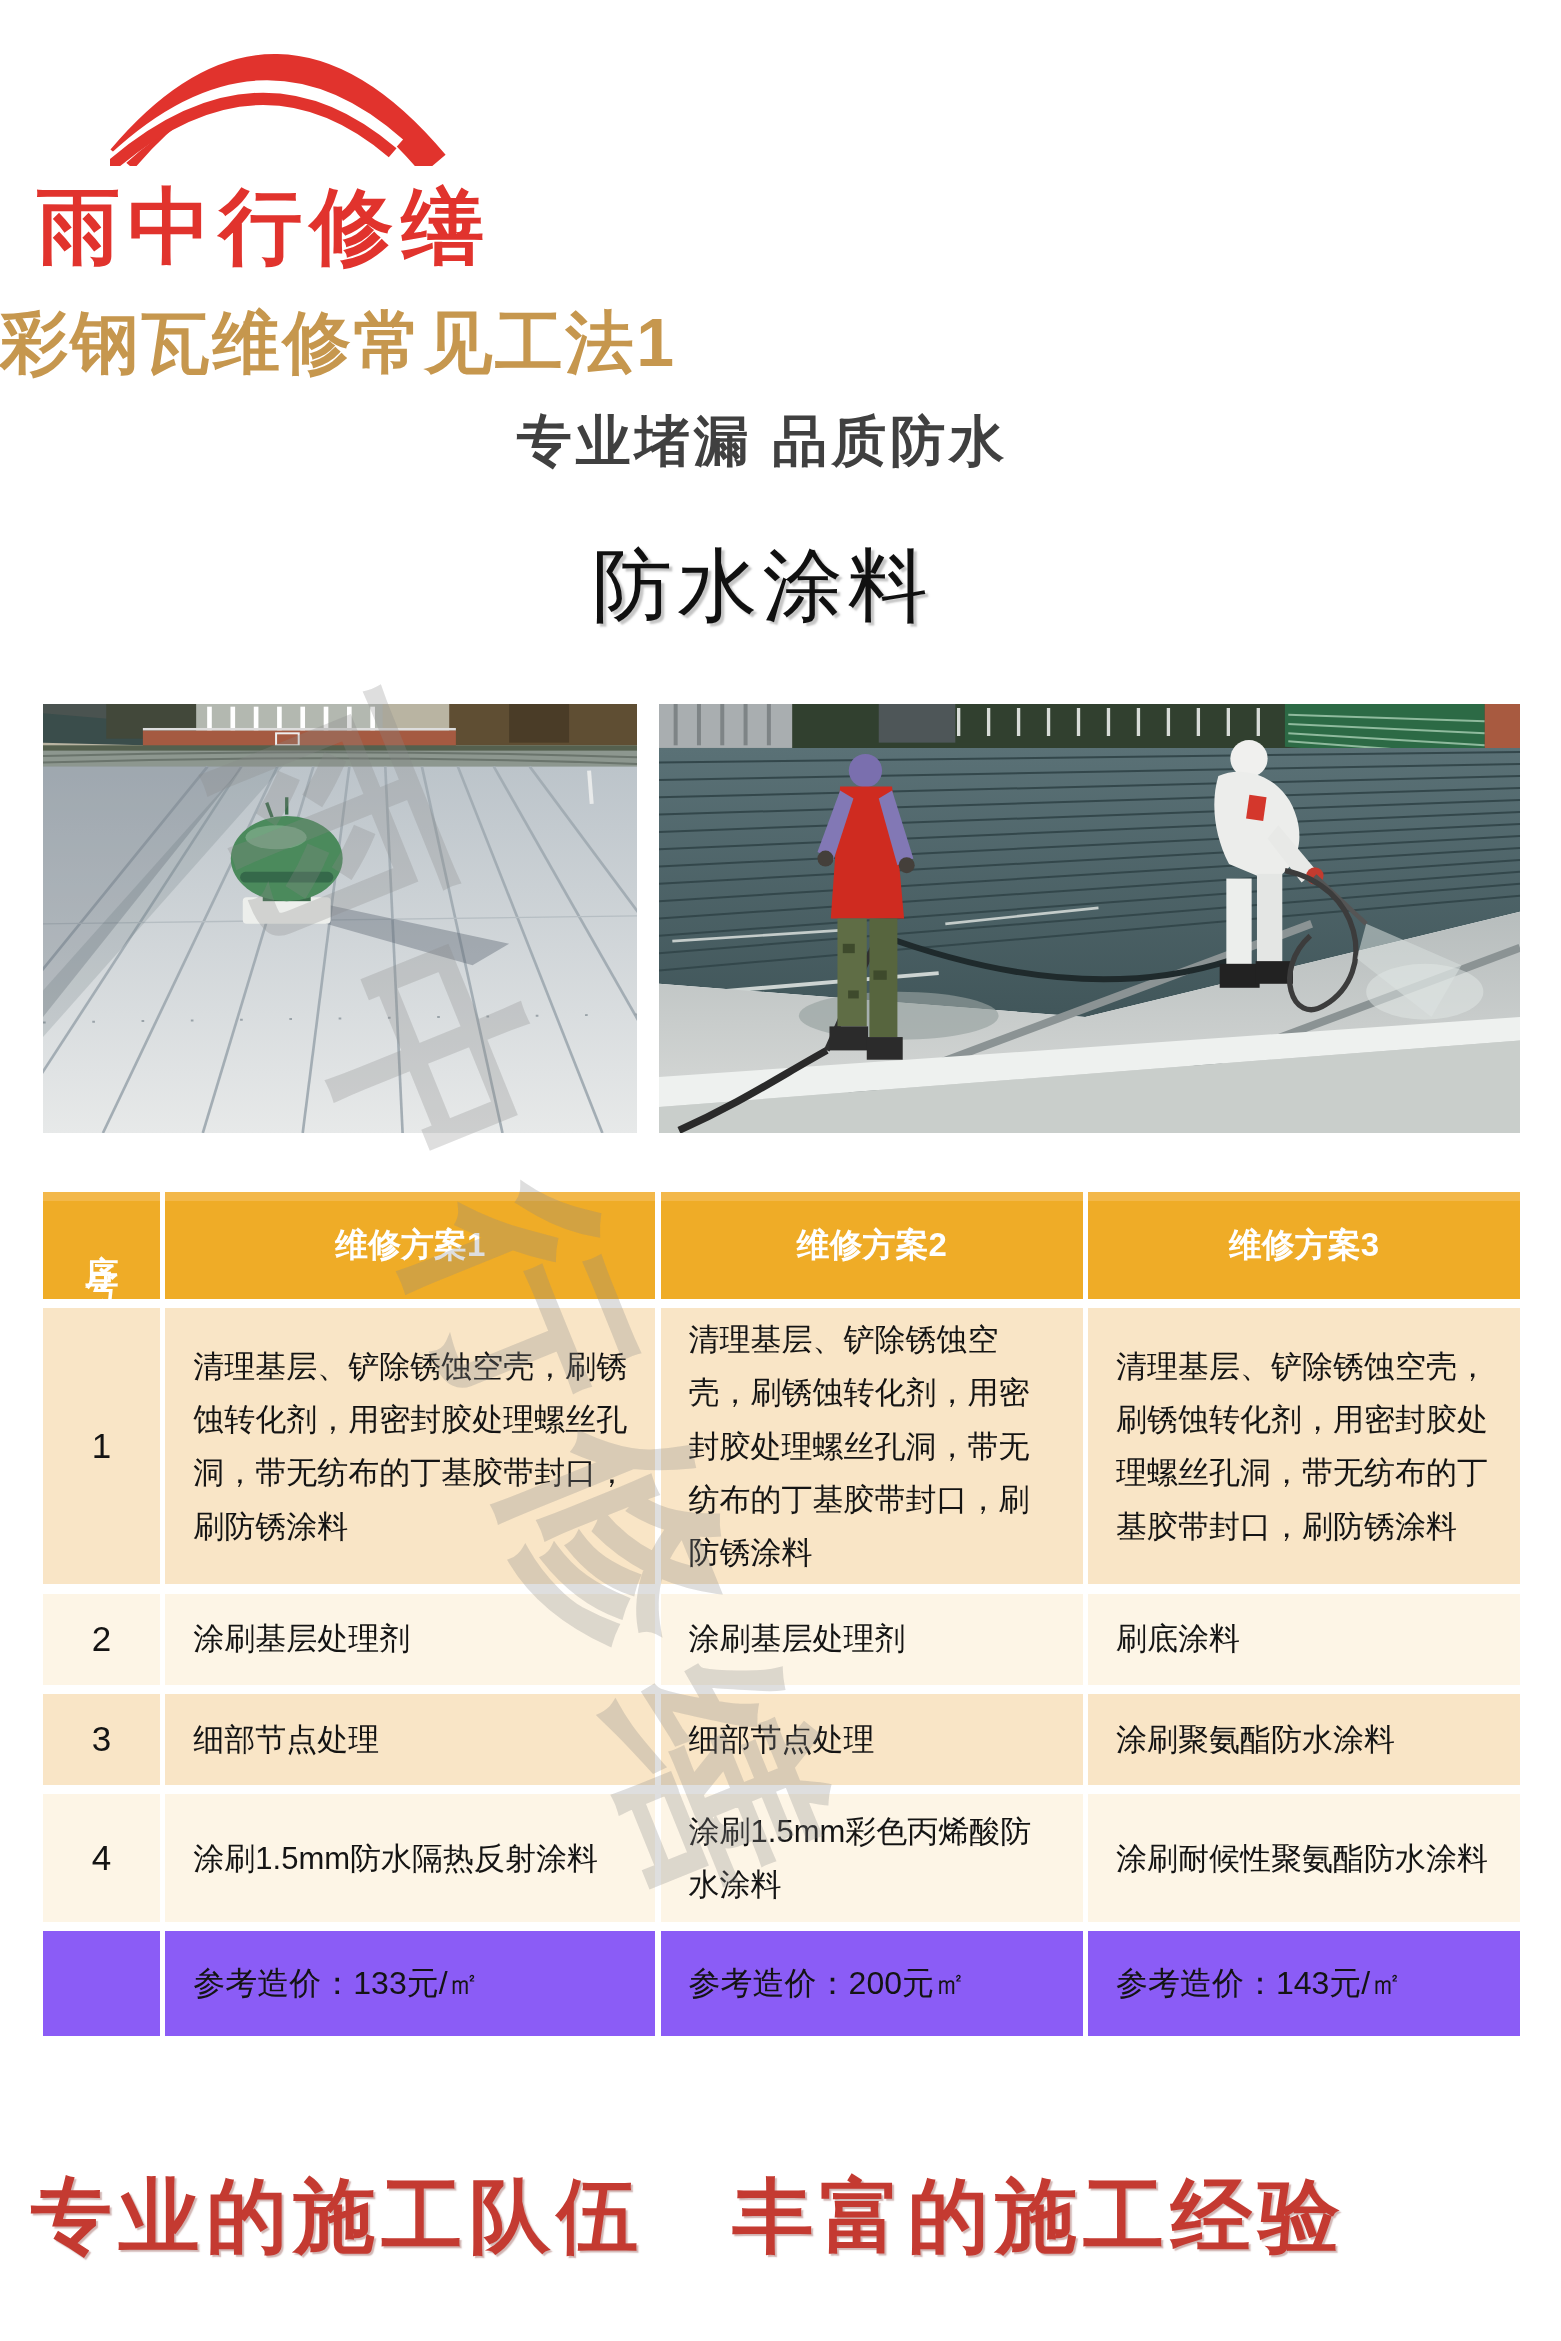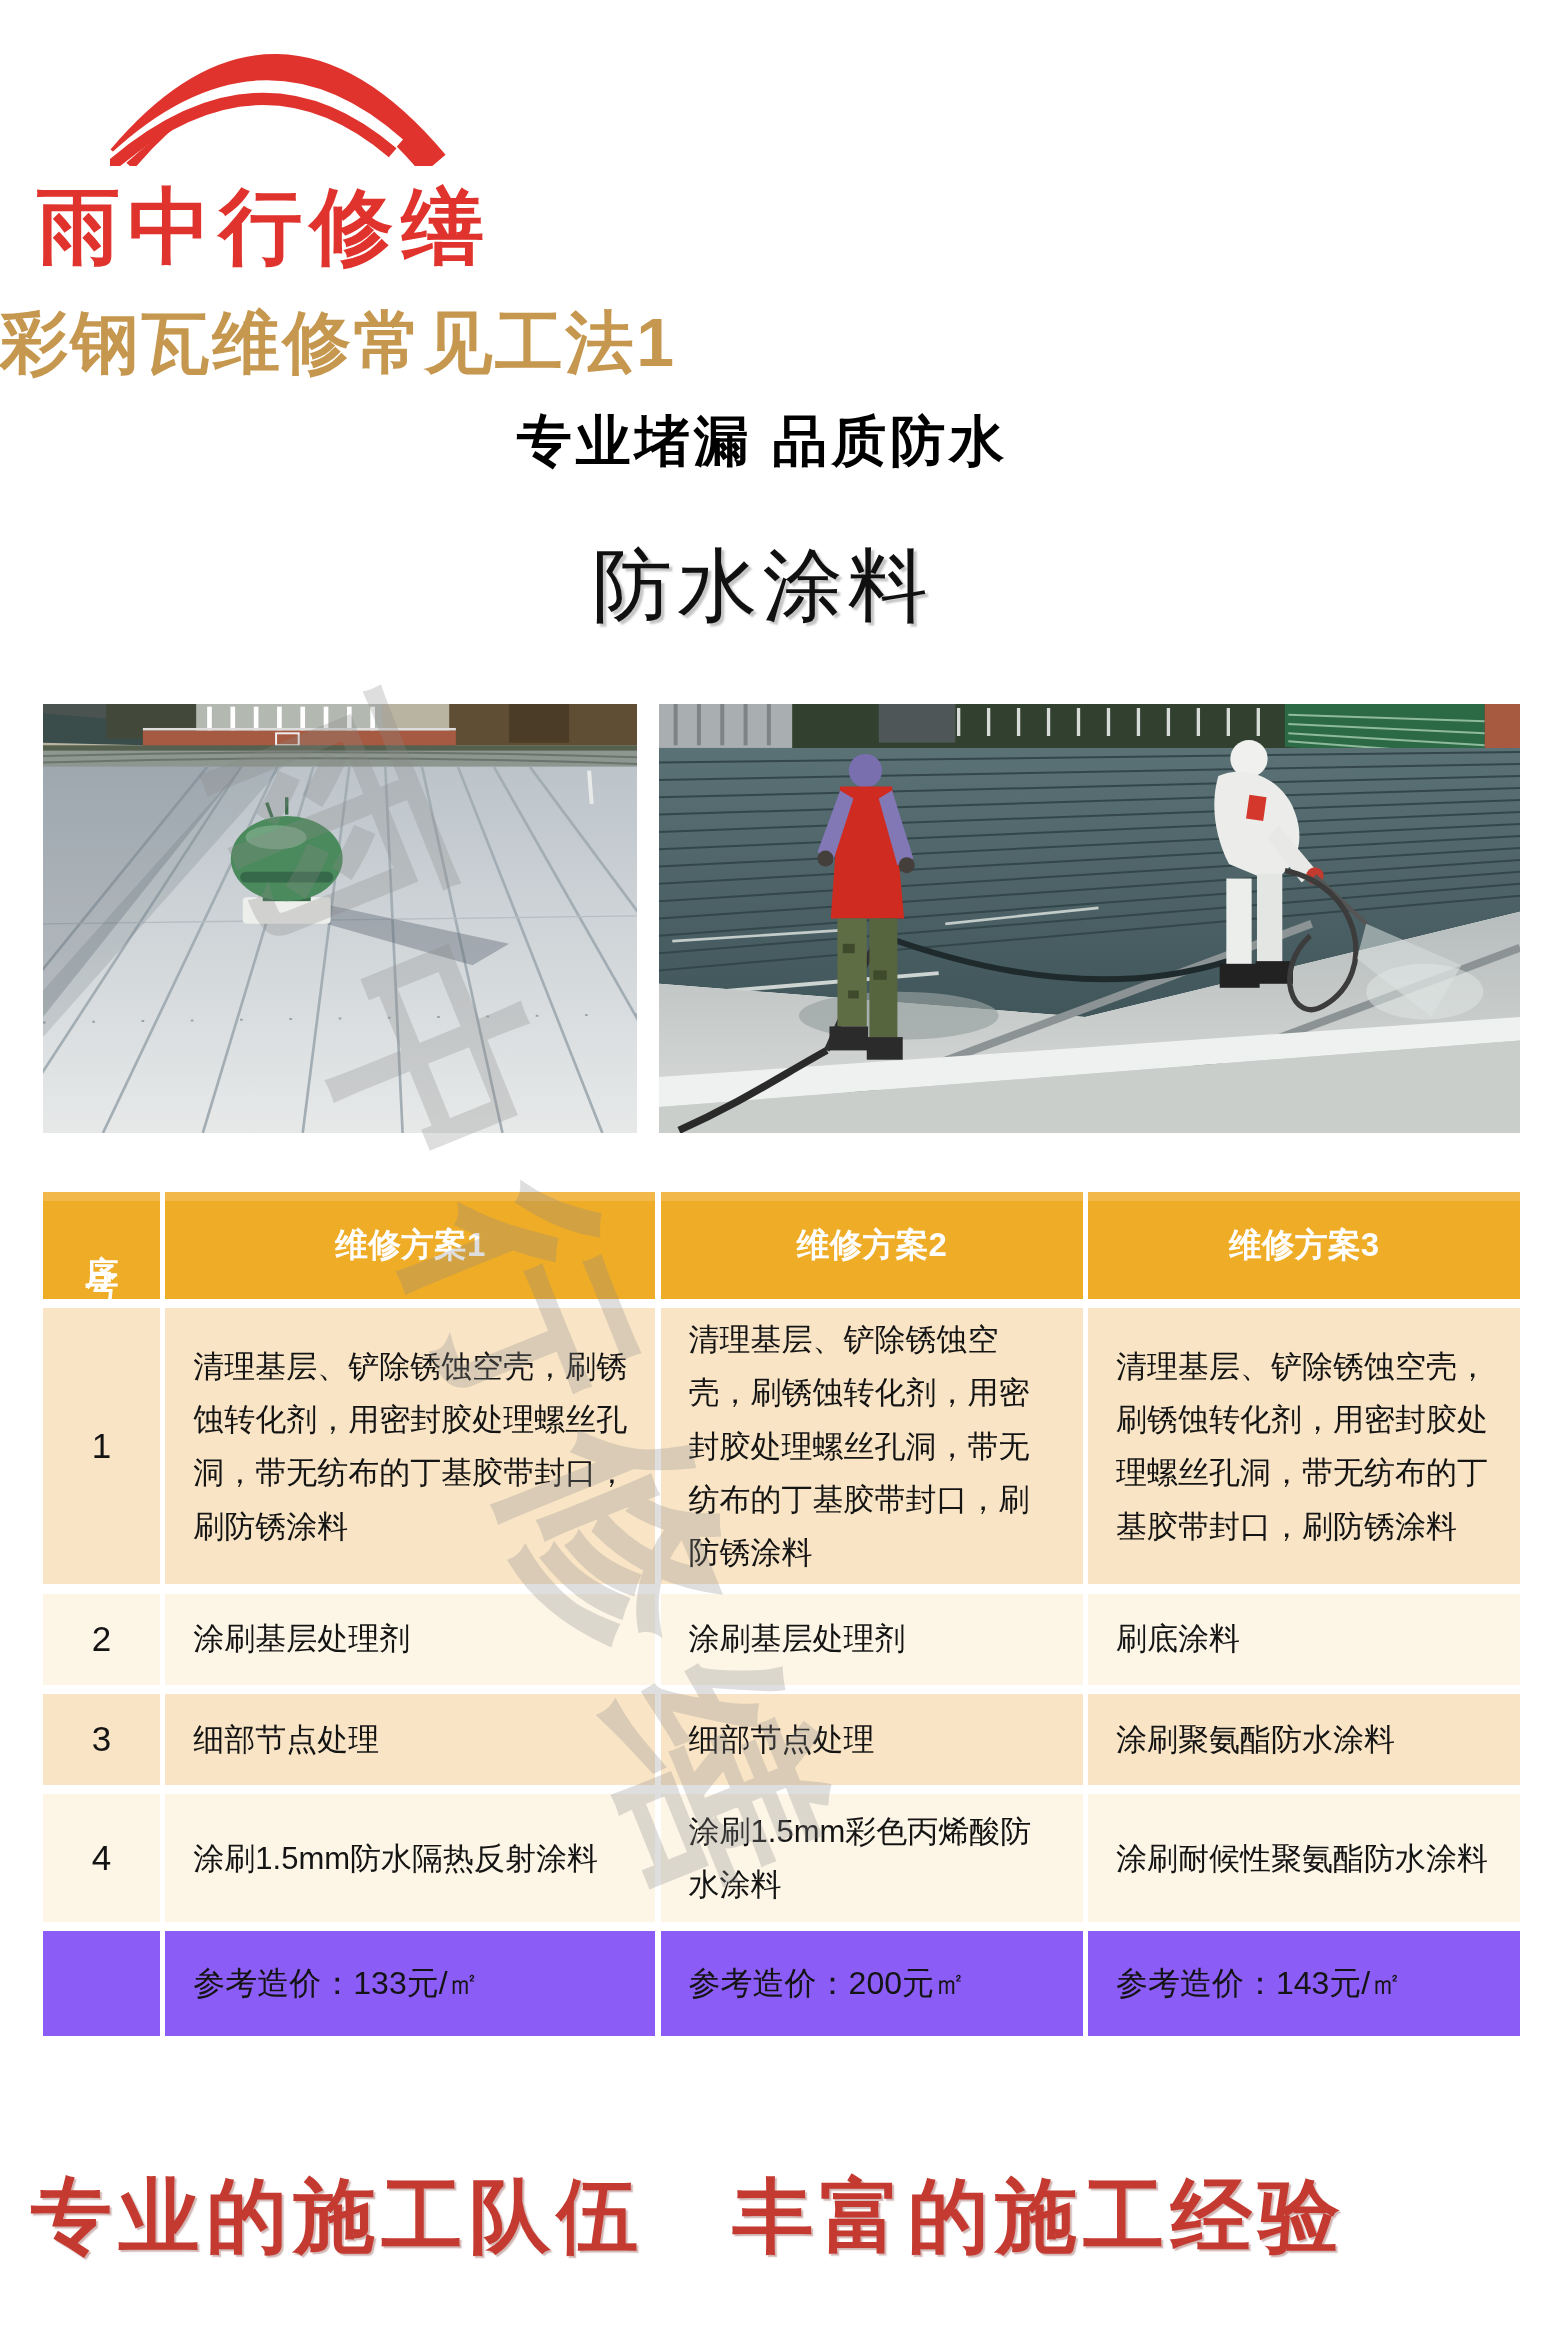--- a/index.html
+++ b/index.html
@@ -6,21 +6,21 @@
   #page{position:relative;width:1562px;height:2342px;background:#ffffff;overflow:hidden;
         font-family:"Liberation Sans",sans-serif;}
   
   .logo-arc{position:absolute;left:110px;top:53px;width:336px;height:113px;}
   .logo-text{position:absolute;left:37px;top:172px;width:533px;font-size:83px;font-weight:bold;
              color:#e1332d;letter-spacing:8px;white-space:nowrap;}
   
   .doc-title{position:absolute;left:0;top:298px;width:1525px;
              font-size:68px;font-weight:bold;color:#c6974e;letter-spacing:2.7px;}
   .doc-subtitle{position:absolute;left:0;top:405px;width:1525px;text-align:center;
-             font-size:55px;font-weight:bold;color:#000000;letter-spacing:4px;}
+             font-size:55px;font-weight:bold;color:#404040;letter-spacing:4px;}
   .section-title{position:absolute;left:0;top:533px;width:1525px;text-align:center;
              font-size:80px;font-weight:normal;color:#101010;letter-spacing:5.3px;
              text-shadow:3.3px 3.3px 2px rgba(150,150,150,0.55);}
   
   .photo{position:absolute;top:704px;overflow:hidden;}
   .photo-left{left:43px;width:594px;height:429px;}
   .photo-right{left:659px;width:861px;height:429px;}
   .photo svg{display:block;width:100%;height:100%;}
   
   .watermark{position:absolute;left:426px;top:666px;font-size:220px;font-weight:bold;

